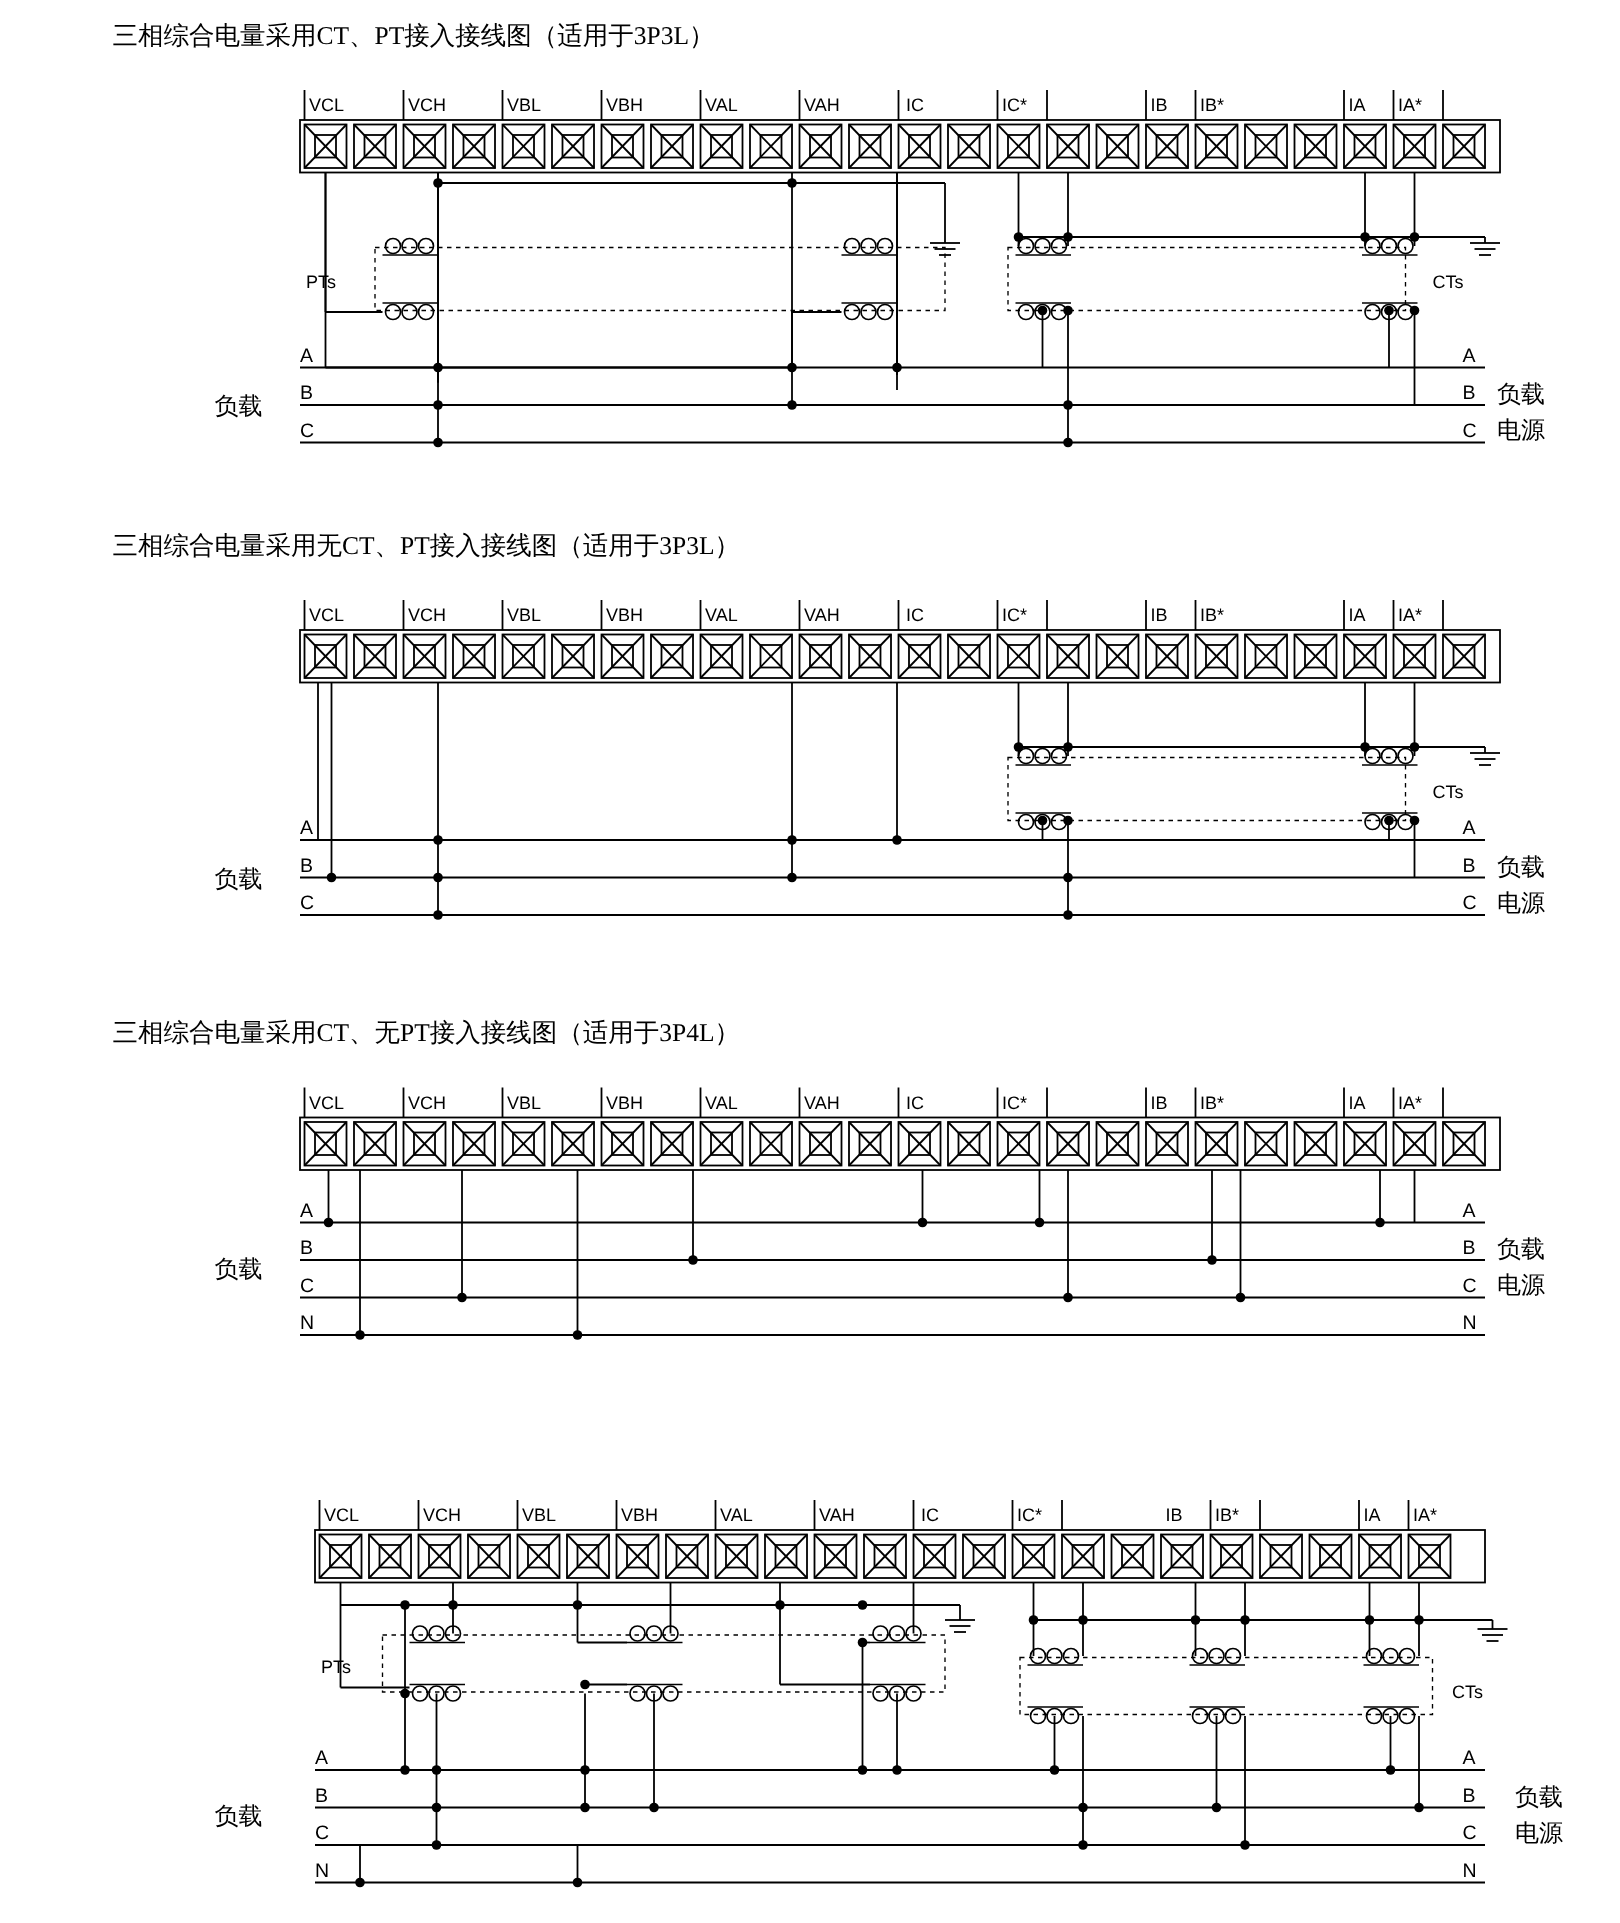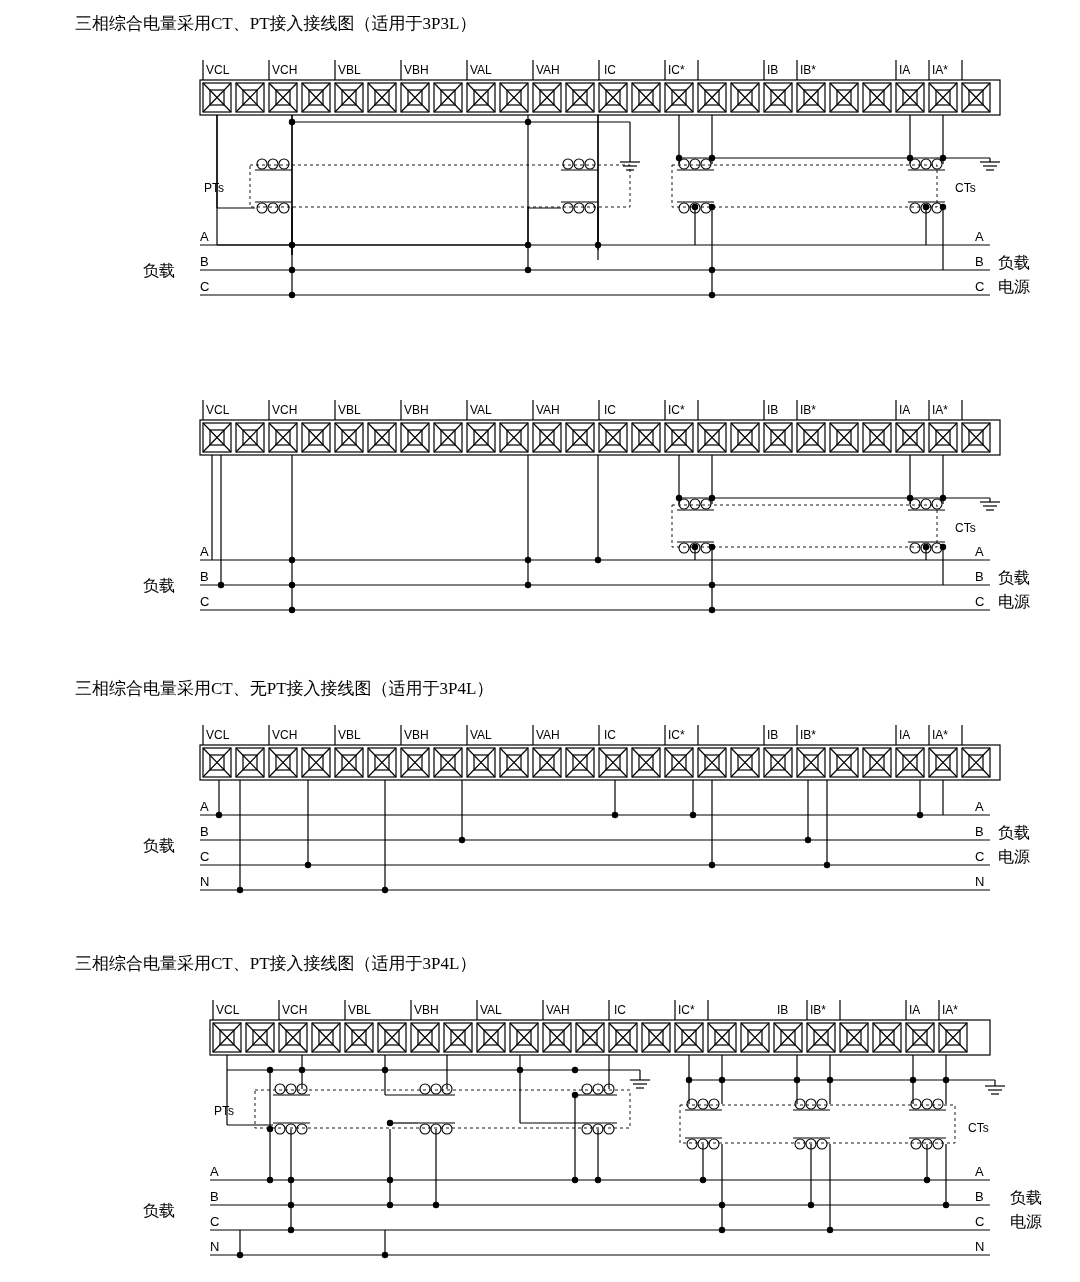--- a/index.html
+++ b/index.html
@@ -312,20 +312,21 @@
           <text class="phase" x="975" y="251">C</text>
           <text class="cn" x="143" y="236">负载</text>
           <text class="cn" x="998" y="228">负载</text>
           <text class="cn" x="998" y="252">电源</text>
         </g>
       </svg>
     </div>
   </div>
 
   <div class="section" style="top:340px;height:305px;">
+    <div class="sec-title" style="left:75px; top:12px;">三相综合电量采用无CT、PT接入接线图（适用于3P3L）</div>
 
     <div class="diagram" style="left:0px; top:40px;">
       <svg width="1080" height="270" viewBox="0 0 1080 270">
         <g stroke="#000" fill="none" stroke-width="1.2">
           <rect x="200" y="40" width="800" height="35"></rect>
           <g>
             <rect x="203" y="43" width="28" height="29"></rect>
               <line x1="203" y1="43" x2="231" y2="72"></line>
               <line x1="231" y1="43" x2="203" y2="72"></line>
               <rect x="210" y="50" width="14" height="15"></rect>
@@ -709,21 +710,20 @@
           <text class="phase" x="975" y="181">N</text>
           <text class="cn" x="143" y="146">负载</text>
           <text class="cn" x="998" y="133">负载</text>
           <text class="cn" x="998" y="157">电源</text>
         </g>
       </svg>
     </div>
   </div>
 
   <div class="section" style="top:940px;height:342px;">
-    <div class="sec-title" style="left:75px; top:12px;">三相综合电量采用CT、PT接入接线图（适用于3P4L）</div>
 
     <div class="diagram" style="left:0px; top:40px;">
       <svg width="1080" height="302" viewBox="0 0 1080 302">
         <g stroke="#000" fill="none" stroke-width="1.2">
           <rect x="210" y="40" width="780" height="35"></rect>
           <g>
             <rect x="213" y="43" width="28" height="29"></rect>
               <line x1="213" y1="43" x2="241" y2="72"></line>
               <line x1="241" y1="43" x2="213" y2="72"></line>
               <rect x="220" y="50" width="14" height="15"></rect>

